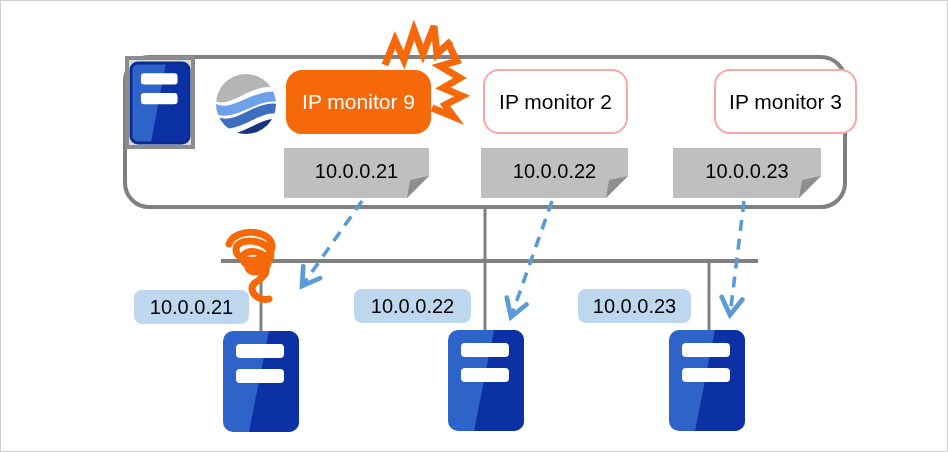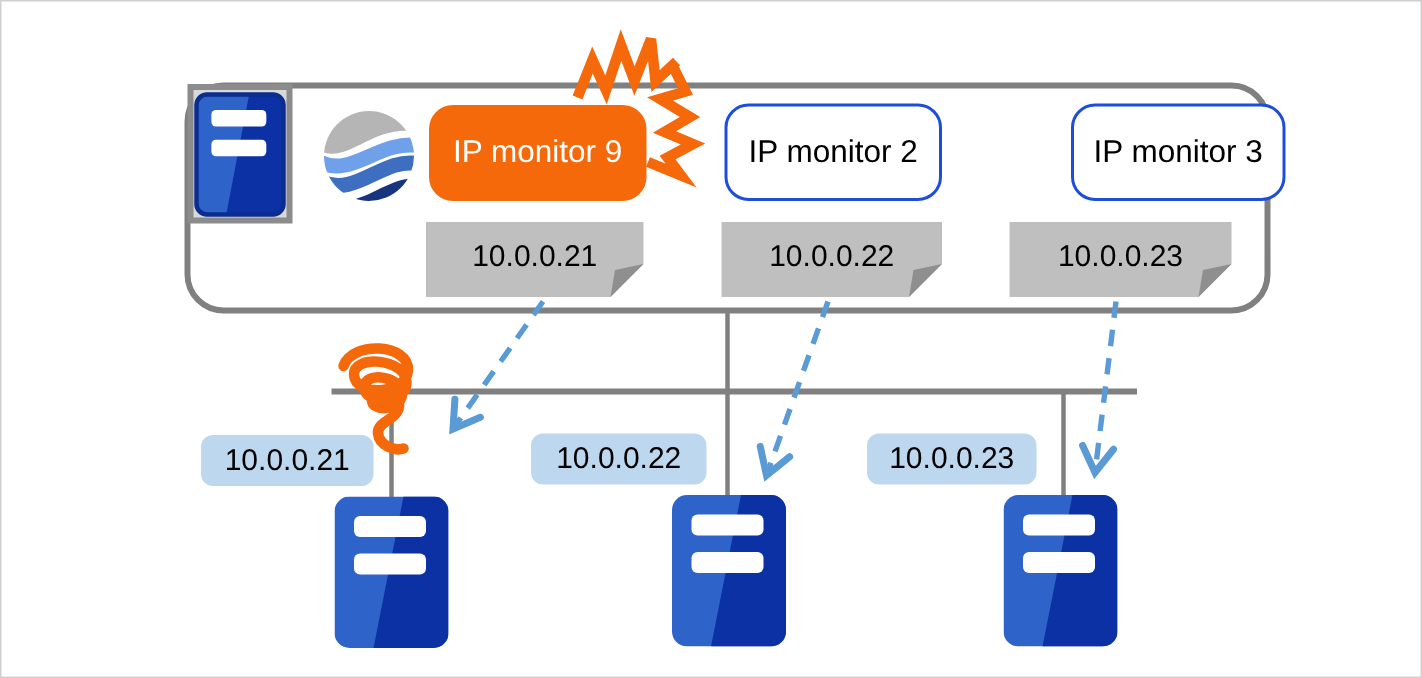--- a/index.html
+++ b/index.html
@@ -5,21 +5,21 @@
   html,body { margin:0; padding:0; background:#fff; }
   .canvas {
     position:relative; width:948px; height:452px;
     box-sizing:border-box; border:1px solid #cfcfcf; background:#fff;
     font-family:"Liberation Sans", sans-serif; overflow:hidden;
   }
   .layer { position:absolute; left:0; top:0; }
   .abs { position:absolute; display:flex; align-items:center; justify-content:center; }
   .mon { border-radius:16px; font-size:21px; }
   .mon-alert { left:285px; top:69px; width:145px; height:64px; background:#F5690B; color:#fff; }
-  .mon-normal { background:#fff; border:2px solid #1d4ed8; color:#000; box-sizing:border-box; }
+  .mon-normal { background:#fff; border:2px solid #fca5a5; color:#000; box-sizing:border-box; }
   .mon2 { left:482px; top:68px; width:145px; height:65px; }
   .mon3 { left:713px; top:68px; width:143px; height:65px; }
   .note-text { font-size:20px; color:#000; padding-bottom:4px; }
   .nt1 { left:283px; top:147px; width:145px; height:46px; }
   .nt2 { left:480px; top:147px; width:147px; height:46px; }
   .nt3 { left:672px; top:147px; width:148px; height:46px; }
   .iplab { background:#BDD7EE; border-radius:8px; font-size:20px; color:#000; }
   .ip1 { left:133px; top:289px; width:115px; height:34px; }
   .ip2 { left:353px; top:288px; width:117px; height:34px; }
   .ip3 { left:577px; top:288px; width:113px; height:34px; }

